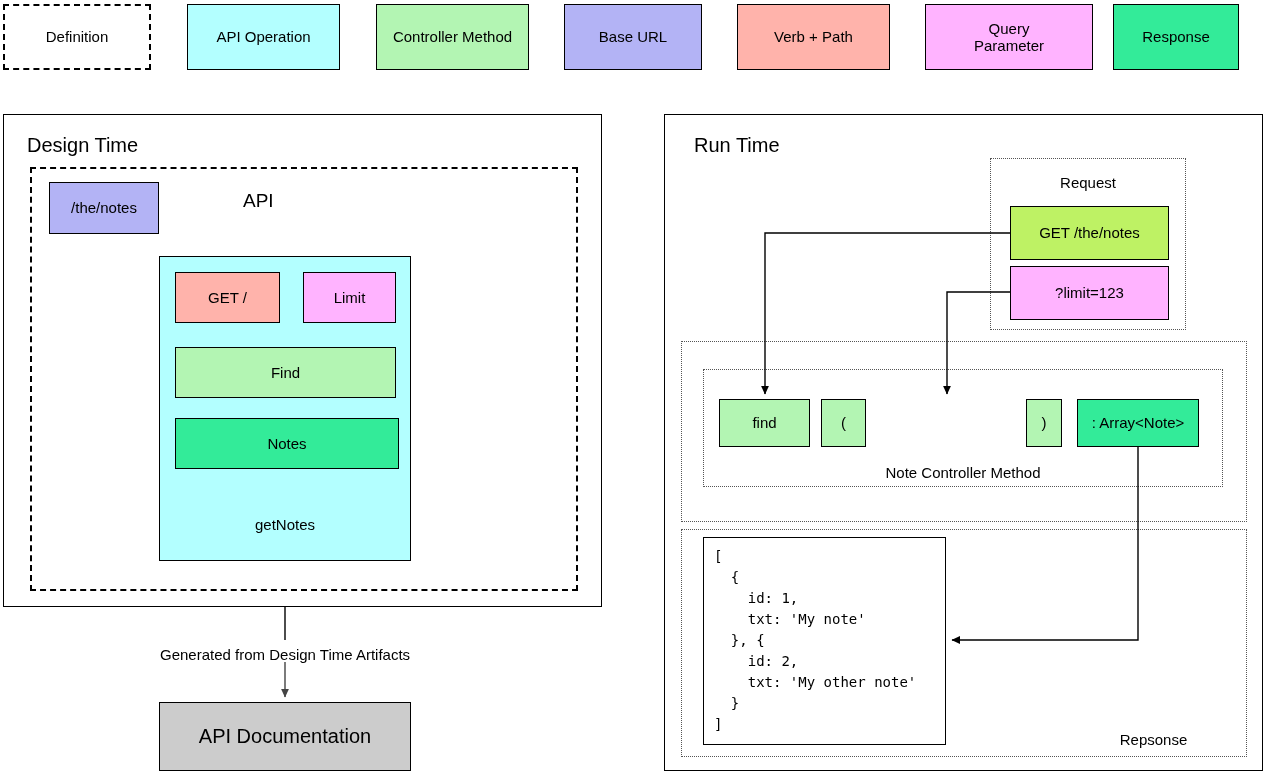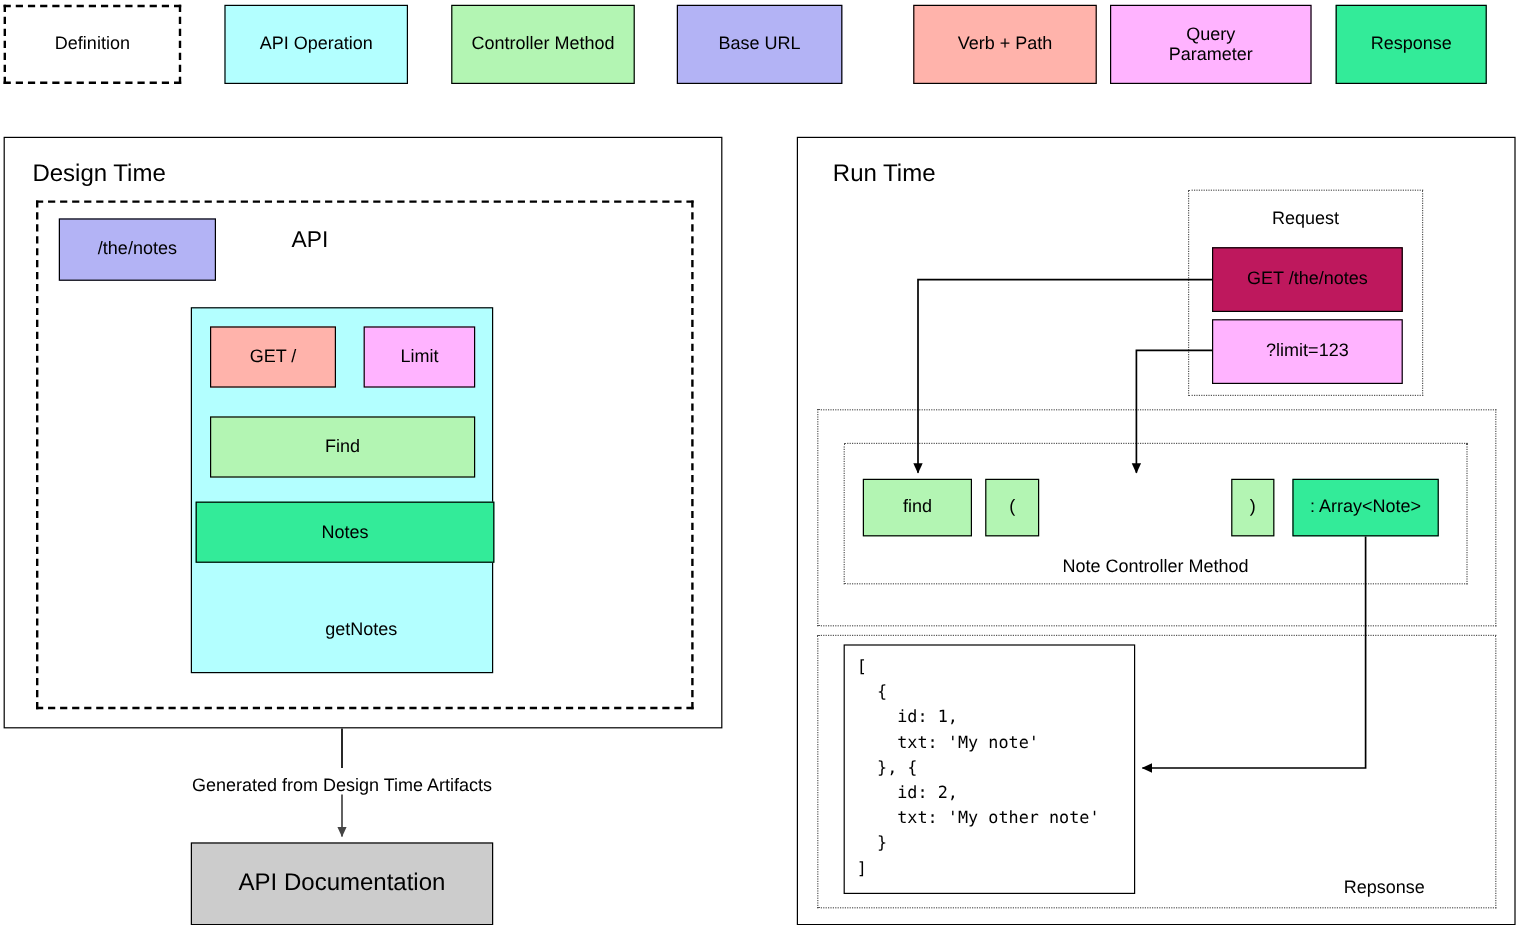--- a/index.html
+++ b/index.html
@@ -114,81 +114,81 @@
   </div>
 
   <div class="box legend-box" style="left:376px; top:4px; width:153px; height:66px; background:#b3f5b3;">
     <span>Controller Method</span>
   </div>
 
   <div class="box legend-box" style="left:564px; top:4px; width:138px; height:66px; background:#b3b3f5;">
     <span>Base URL</span>
   </div>
 
-  <div class="box legend-box" style="left:737px; top:4px; width:153px; height:66px; background:#ffb3ab;margin-left:24px;">
+  <div class="box legend-box" style="left:737px; top:4px; width:153px; height:66px; background:#ffb3ab;">
     <span>Verb + Path</span>
   </div>
 
   <div class="box legend-box" style="left:925px; top:4px; width:168px; height:66px; background:#ffb3ff;">
     <span>Query
 Parameter</span>
   </div>
 
   <div class="box legend-box" style="left:1113px; top:4px; width:126px; height:66px; background:#33eb99;">
     <span>Response</span>
   </div>
 
   <div class="panel" style="left:3px; top:114px; width:599px; height:493px;"></div>
 
   <div class="panel-title" style="left:27px; top:134px;">Design Time</div>
 
   <div class="dashed-region" style="left:30px; top:167px; width:548px; height:424px;"></div>
 
-  <div class="box" style="left:49px; top:182px; width:131px; height:52px; background:#b3b3f5;">
+  <div class="box" style="left:49px; top:182px; width:110px; height:52px; background:#b3b3f5;">
     <span>/the/notes</span>
   </div>
 
   <div class="big-label" style="left:243px; top:190px;">API</div>
 
   <div class="box" style="left:159px; top:256px; width:252px; height:305px; background:#b3ffff; display:block;">
   </div>
 
   <div class="box" style="left:175px; top:272px; width:105px; height:51px; background:#ffb3ab;">
     <span>GET /</span>
   </div>
 
   <div class="box" style="left:303px; top:272px; width:93px; height:51px; background:#ffb3ff;">
     <span>Limit</span>
   </div>
 
   <div class="box" style="left:175px; top:347px; width:221px; height:51px; background:#b3f5b3;">
     <span>Find</span>
   </div>
 
-  <div class="box" style="left:163px; top:418px; width:249px; height:51px; background:#33eb99;">
+  <div class="box" style="left:175px; top:418px; width:224px; height:51px; background:#33eb99;">
     <span>Notes</span>
   </div>
 
-  <div class="region-label" style="left:159px; top:516px; width:252px;padding-left:16px;">getNotes</div>
+  <div class="region-label" style="left:159px; top:516px; width:252px;">getNotes</div>
 
   <div class="free-label" style="left:160px; top:646px;">Generated from Design Time Artifacts</div>
 
   <div class="box" style="left:159px; top:702px; width:252px; height:69px; background:#cccccc; font-size:20px;">
     <span>API Documentation</span>
   </div>
 
   <div class="panel" style="left:664px; top:114px; width:599px; height:657px;"></div>
 
   <div class="panel-title" style="left:694px; top:134px;">Run Time</div>
 
   <div class="dotted-region" style="left:990px; top:158px; width:196px; height:172px;"></div>
 
   <div class="region-label" style="left:990px; top:174px; width:196px;">Request</div>
 
-  <div class="box" style="left:1010px; top:206px; width:159px; height:54px; background:#be185d;">
+  <div class="box" style="left:1010px; top:206px; width:159px; height:54px; background:#bef264;">
     <span>GET /the/notes</span>
   </div>
 
   <div class="box" style="left:1010px; top:266px; width:159px; height:54px; background:#ffb3ff;">
     <span>?limit=123</span>
   </div>
 
   <div class="dotted-region" style="left:681px; top:341px; width:566px; height:181px;"></div>
 
 

